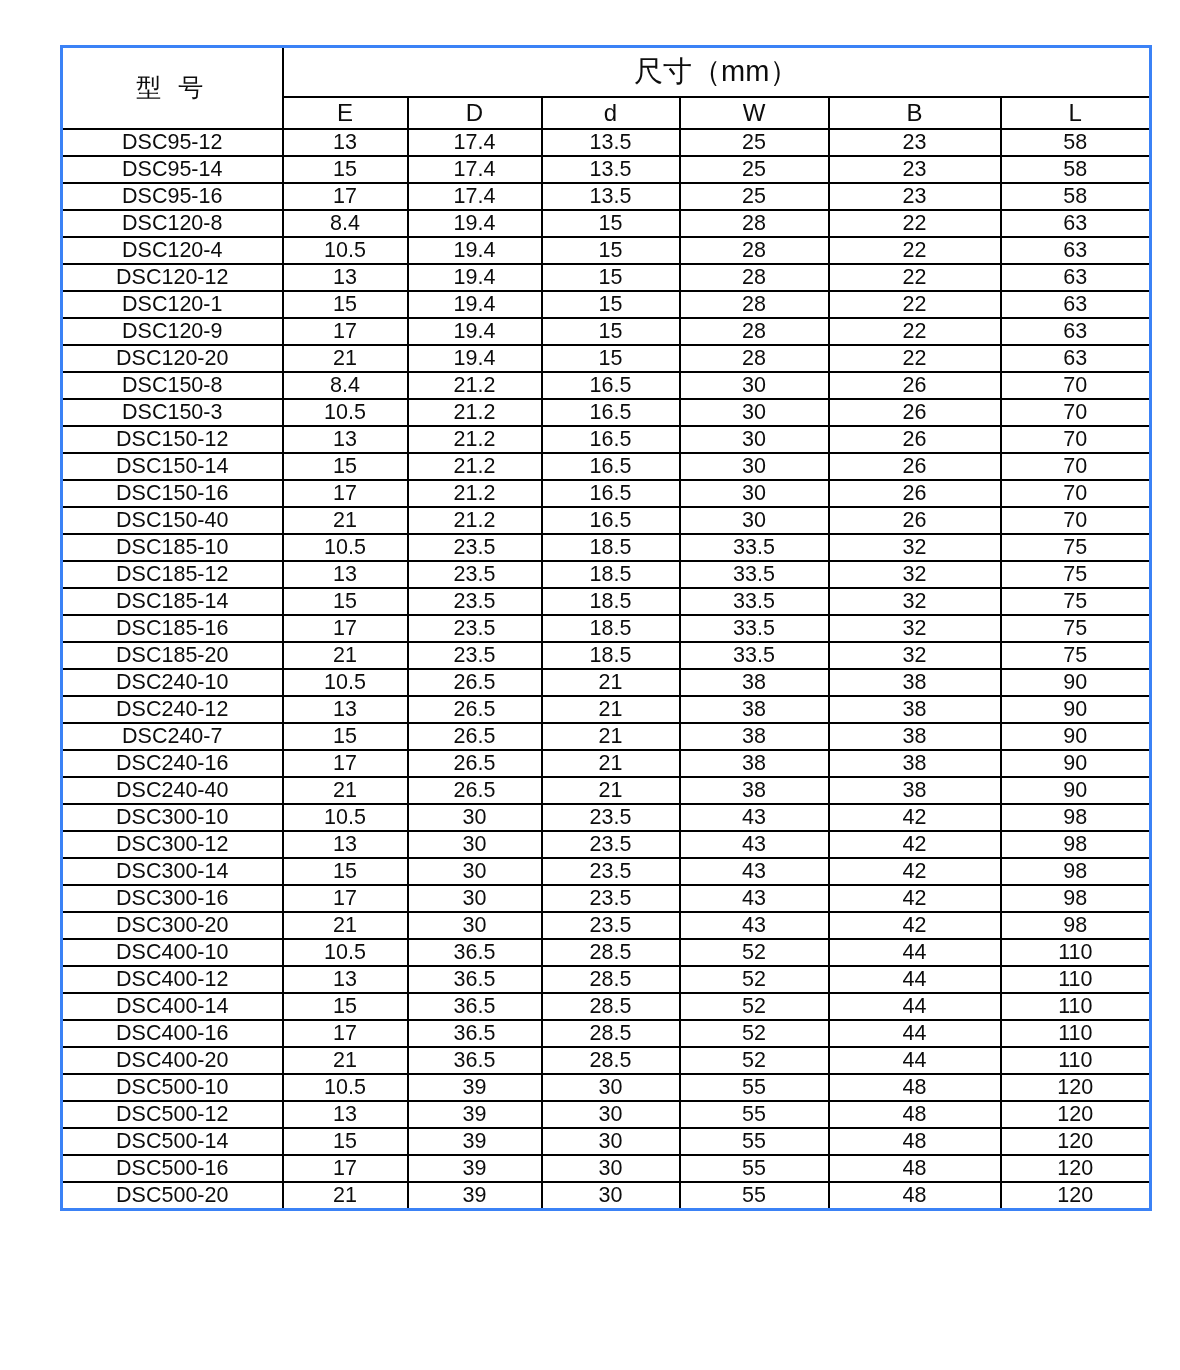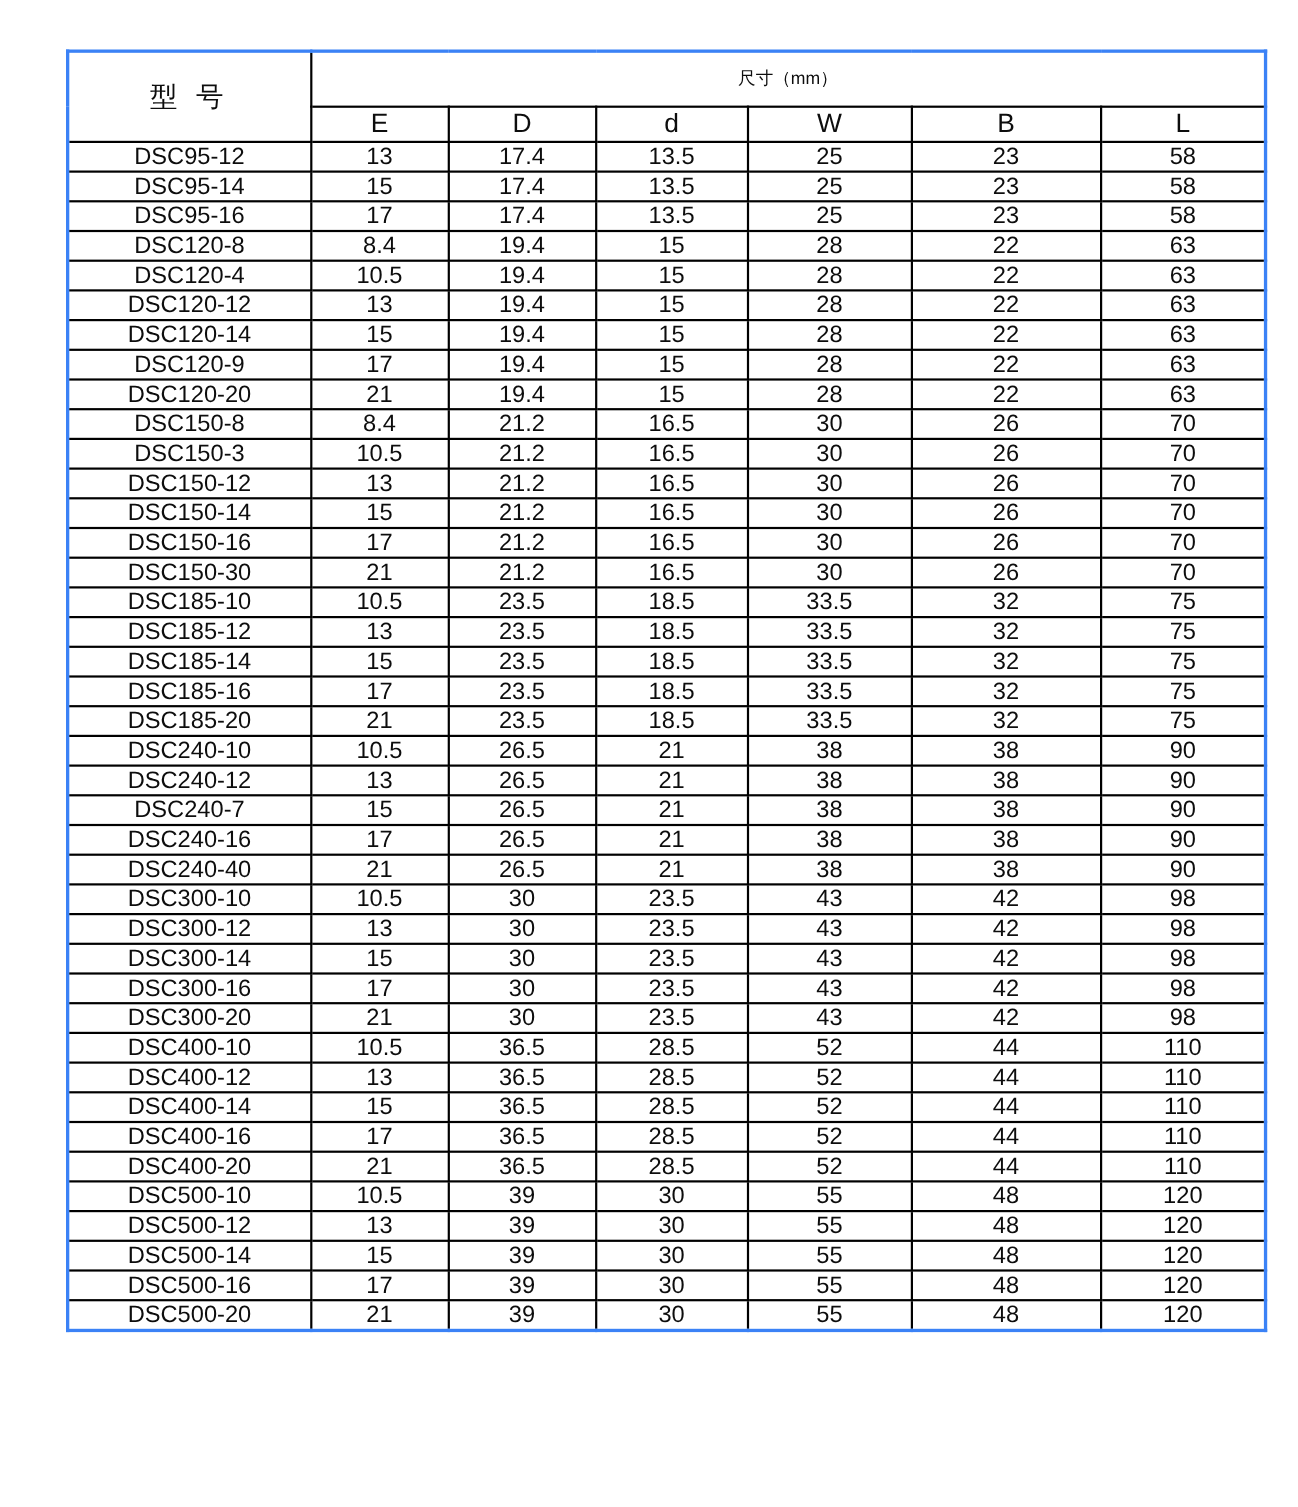--- a/index.html
+++ b/index.html
@@ -37,21 +37,21 @@
   table.spec { border: 3px solid #3b82f6; }
   thead th { border-width: 3px; }
   thead tr.top-row { height: 50px; }
   thead tr.sub-row { height: 32px; }
   tbody tr { height: 26px; }
   .model-head {
     font-size: 25px;
     letter-spacing: 5px;
   }
   .dim-head {
-    font-size: 16px;
+    font-size: 29px;
   }
   .col-letter {
     font-size: 24px;
   }
   tbody td {
     font-size: 21.5px;
   }
   tbody td.model-cell {
     font-size: 21.5px;
   }
@@ -133,21 +133,21 @@
         <tr>
           <td class="model-cell">DSC120-12</td>
           <td>13</td>
           <td>19.4</td>
           <td>15</td>
           <td>28</td>
           <td>22</td>
           <td>63</td>
         </tr>
         <tr>
-          <td class="model-cell">DSC120-14</td>
+          <td class="model-cell">DSC120-1</td>
           <td>15</td>
           <td>19.4</td>
           <td>15</td>
           <td>28</td>
           <td>22</td>
           <td>63</td>
         </tr>
         <tr>
           <td class="model-cell">DSC120-9</td>
           <td>17</td>
@@ -205,21 +205,21 @@
         <tr>
           <td class="model-cell">DSC150-16</td>
           <td>17</td>
           <td>21.2</td>
           <td>16.5</td>
           <td>30</td>
           <td>26</td>
           <td>70</td>
         </tr>
         <tr>
-          <td class="model-cell">DSC150-30</td>
+          <td class="model-cell">DSC150-40</td>
           <td>21</td>
           <td>21.2</td>
           <td>16.5</td>
           <td>30</td>
           <td>26</td>
           <td>70</td>
         </tr>
         <tr>
           <td class="model-cell">DSC185-10</td>
           <td>10.5</td>

